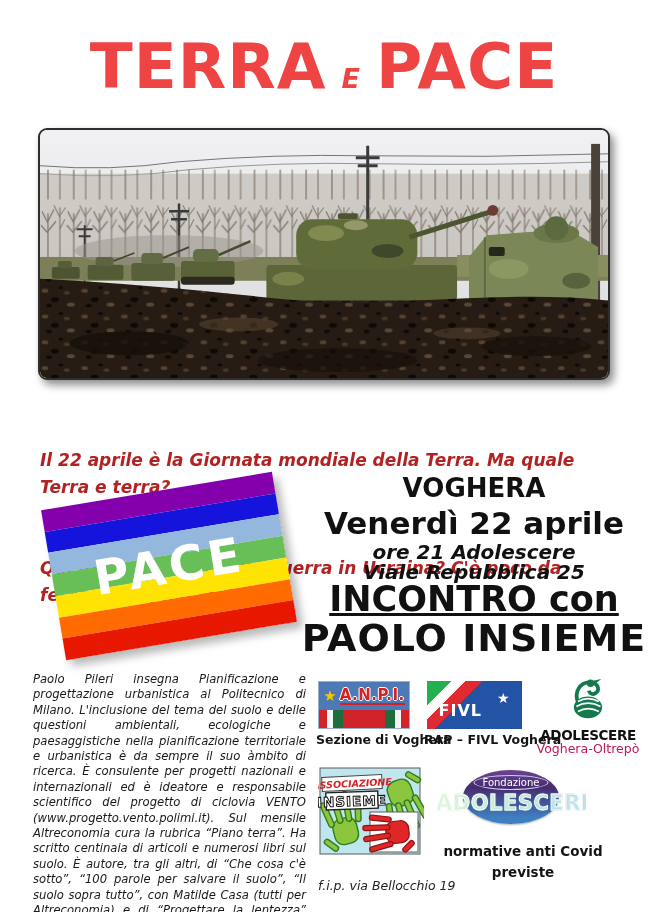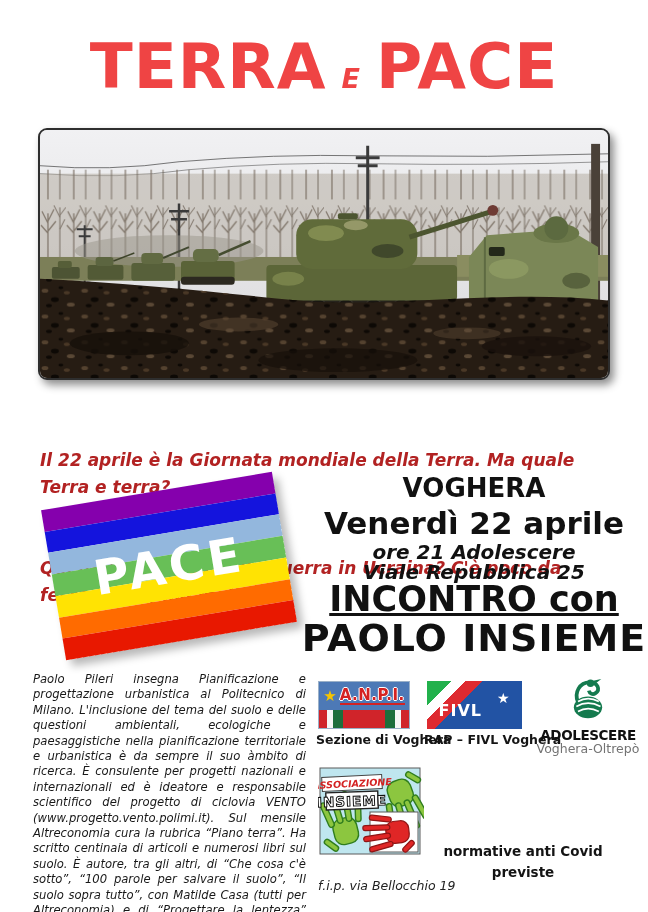--- a/index.html
+++ b/index.html
@@ -54,21 +54,21 @@
       background:linear-gradient(90deg,#d0242a 0 9%,#f5f5f5 9% 16%,#1d6e3c 16% 27%,#d0242a 27% 73%,#1d6e3c 73% 84%,#f5f5f5 84% 91%,#d0242a 91% 100%); }
   
   .fivl { left:424px; top:681px; width:100px; }
   .fivl-art { position:relative; width:95px; height:48px; margin:0 auto;
       background:linear-gradient(135deg,#22b14c 0 17%,#ffffff 17% 27%,#de2a30 27% 39%,#2253a4 39%); }
   .fivl-word { position:absolute; left:12px; top:20px; color:#fff; font-weight:bold; font-size:16px; letter-spacing:1px; }
   .fivl-star { position:absolute; right:12px; top:9px; color:#fff; font-size:14px; }
   
   .lega { left:532px; top:674px; width:112px; }
   .lega-name { font-weight:bold; font-size:13.5px; letter-spacing:-.4px; color:#101010; line-height:14px; }
-  .lega-sub  { font-size:12.5px; color:#737373; line-height:14px; }
+  .lega-sub  { font-size:12.5px; color:#be185d; line-height:14px; }
   
   .insieme { left:318px; top:766px; width:106px; height:92px; }
   
   .adole { left:436px; top:770px; width:150px; height:62px; }
   .adole-ellipse { position:absolute; left:27px; top:0; width:96px; height:54px; border-radius:50%;
       background:linear-gradient(180deg,#6a4496 0%,#472a6e 32%,#3e7fc1 88%); box-shadow:0 1px 2px rgba(0,0,0,.3); }
   .adole-oval { position:absolute; left:50%; top:5px; transform:translateX(-50%);
       border:1.5px solid #cdd2ef; border-radius:50%; padding:1px 8px;
       color:#fff; font-size:10px; white-space:nowrap; }
   .adole-word { position:absolute; left:0; top:21px; width:100%; text-align:center;
@@ -282,20 +282,26 @@
         <rect x="-20" y="-10" width="5" height="14" rx="2.4" transform="rotate(-40)"></rect>
       </g>
 
       <rect x="4" y="10" width="60" height="14" fill="#ffffff" stroke="#444" stroke-width="1" transform="rotate(-3 34 17)"></rect>
       <rect x="8" y="26" width="52" height="17" fill="#ffffff" stroke="#222" stroke-width="1.4" transform="rotate(-2 34 34)"></rect>
       <text x="34" y="21" text-anchor="middle" transform="rotate(-3 34 17)" font-family="DejaVu Sans, sans-serif" font-size="9.5" font-style="italic" font-weight="bold" fill="#d42222">ASSOCIAZIONE</text>
       <text x="34" y="40" text-anchor="middle" transform="rotate(-2 34 34)" font-family="DejaVu Sans, sans-serif" font-size="13.5" font-weight="bold" fill="#ffffff" stroke="#111" stroke-width="1" letter-spacing="1">INSIEME</text>
     </svg>
   </div>
 
+  <div class="logo-block adole">
+    <div class="adole-ellipse">
+      <div class="adole-oval">Fondazione</div>
+    </div>
+    <div class="adole-word">ADOLESCERE</div>
+  </div>
 
   <div class="covid">
     <div>normative anti Covid previste</div>
   </div>
 
   <div class="fip">f.i.p. via Bellocchio 19</div>
 
 </div>
 
 </body></html>

